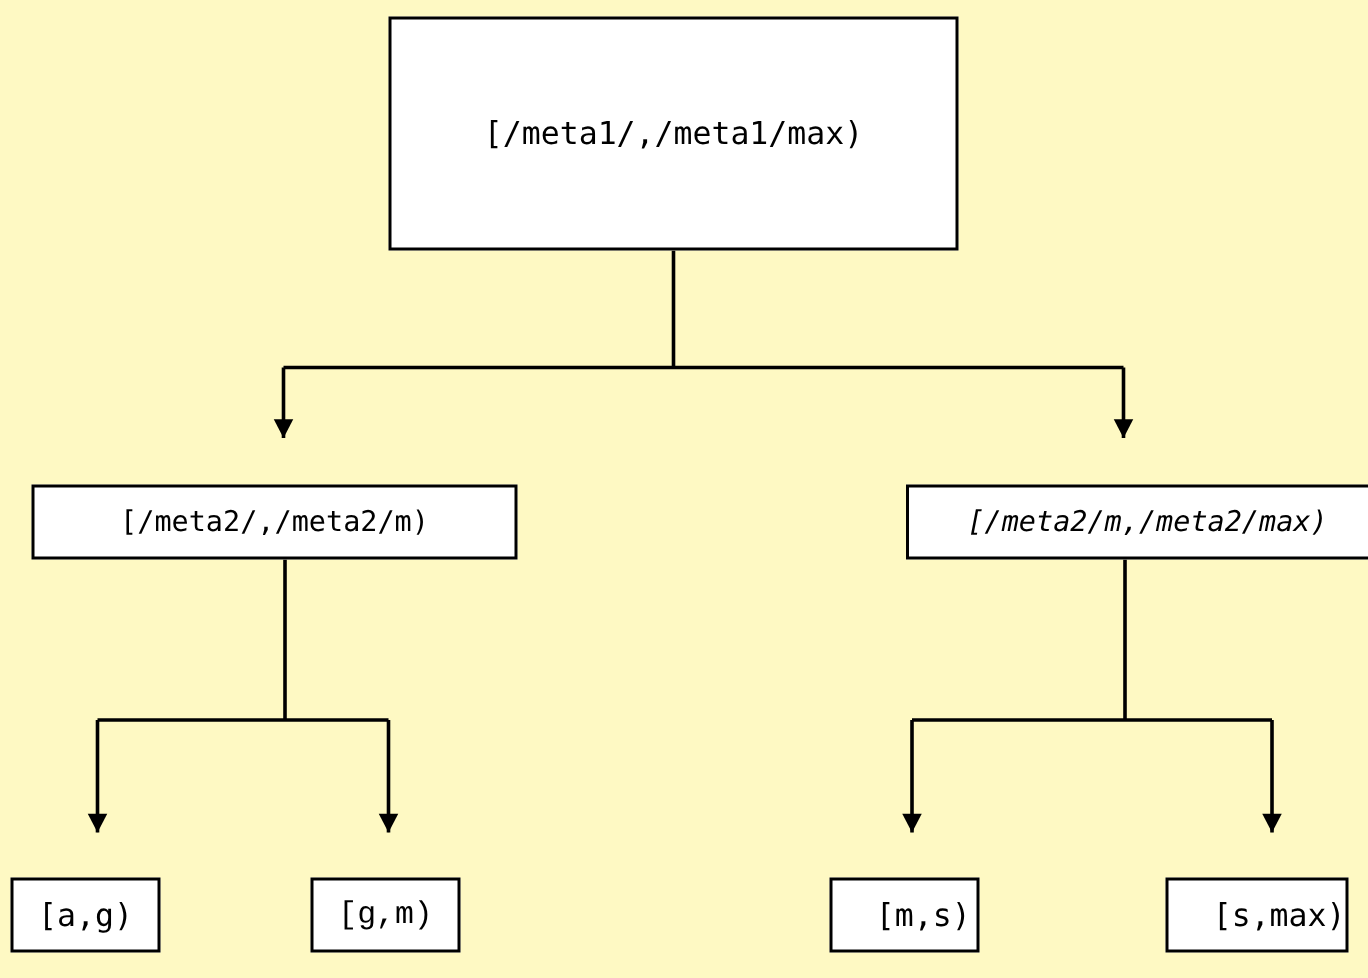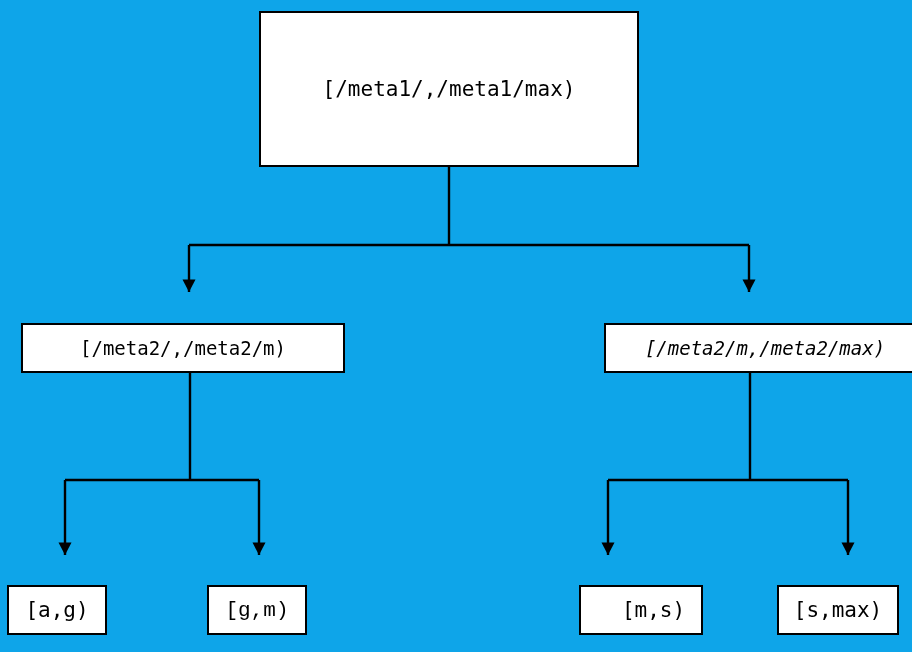--- a/index.html
+++ b/index.html
@@ -8,21 +8,21 @@
     padding: 0;
     background: #ffffff;
   }
   body {
     font-family: "DejaVu Sans Mono", "Liberation Mono", monospace;
   }
   #diagram-root {
     position: relative;
     width: 912px;
     height: 652px;
-    background: #0ea5e9;
+    background: #fef9c3;
     overflow: hidden;
   }
   #diagram-svg {
     position: absolute;
     top: 0;
     left: 0;
     width: 912px;
     height: 652px;
     display: block;
   }
@@ -64,22 +64,22 @@
     width: 322px;
     font-style: italic;
   }
   .node-leaf {
     top: 585px;
     height: 50px;
     font-size: 21px;
   }
   .node-leaf-1 { left: 7px;   width: 100px; justify-content: center; }
   .node-leaf-2 { left: 207px; width: 100px; font-family: Liberation Mono, monospace; }
-  .node-leaf-3 { left: 579px; width: 124px; padding-left: 25px; }
-  .node-leaf-4 { left: 777px; width: 122px; }
+  .node-leaf-3 { left: 553px; width: 100px; padding-left: 25px; }
+  .node-leaf-4 { left: 777px; width: 122px; justify-content: flex-end; }
 </style>
 </head>
 <body>
 
 <div id="diagram-root">
 
   <svg id="diagram-svg" viewBox="0 0 912 652" xmlns="http://www.w3.org/2000/svg">
     <defs>
       <marker id="arrow-down" markerWidth="14" markerHeight="14" refX="7" refY="13" orient="0" markerUnits="userSpaceOnUse">
         <polygon points="0.5,0.5 13.5,0.5 7,13" fill="#000000"></polygon>

